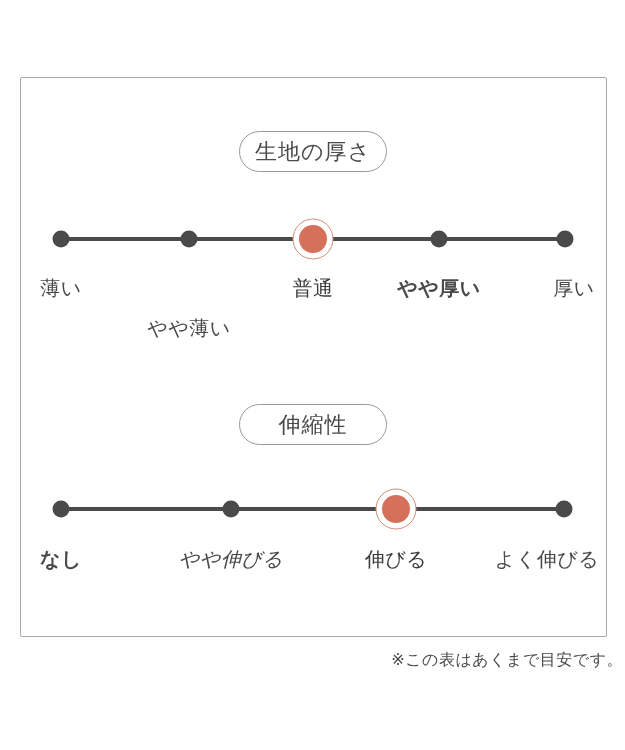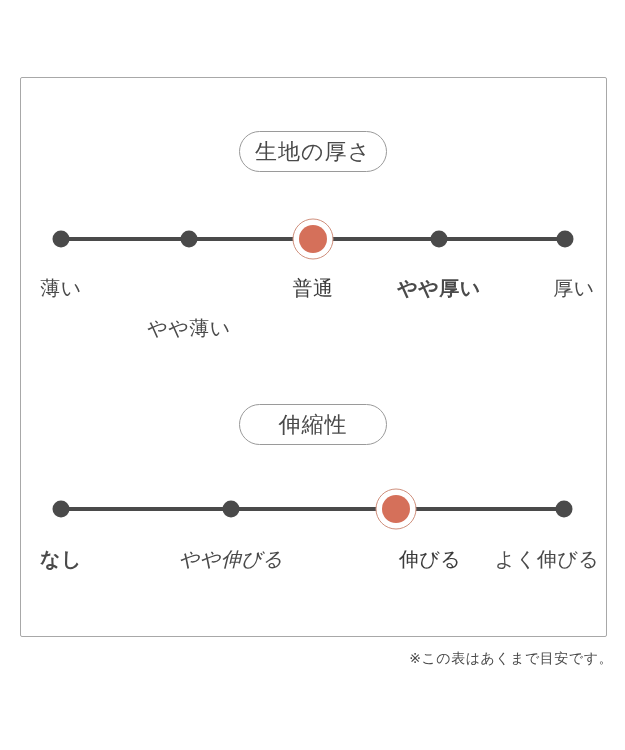--- a/index.html
+++ b/index.html
@@ -79,22 +79,22 @@
     white-space: nowrap;
     line-height: 1.05;
   }
   .cat-label.selected {
     font-weight: normal;
     color: #3b3b3b;
   }
   .note {
     position: absolute;
     top: 650px;
-    right: 12px;
-    font-size: 14px;
+    right: 2px;
+    font-size: 16px;
     letter-spacing: 0.5px;
     color: #4a4a4a;
     white-space: nowrap;
     text-align: right;
   }
 </style>
 </head>
 <body>
 
 <div class="canvas">
@@ -113,18 +113,18 @@
       <div class="dot" style="left: 544px; top: 161px; background: rgb(74, 74, 74);"></div>
       <div class="cat-label" style="left: 553px; top: 200px; text-align: right;">厚い</div>
       <div class="pill" style="top: 326px;">伸縮性</div>
       <div class="track" style="left: 40px; top: 429px; width: 503px; background: rgb(74, 74, 74);"></div>
       <div class="dot" style="left: 40px; top: 431px; background: rgb(74, 74, 74);"></div>
       <div class="cat-label" style="left: 40px; top: 471px; font-weight: bold;">なし</div>
       <div class="dot" style="left: 210px; top: 431px; background: rgb(74, 74, 74);"></div>
       <div class="cat-label" style="left: 210px; top: 471px; font-style: italic;">やや伸びる</div>
       <div class="ring" style="left: 375px; top: 431px; border-color: rgb(207, 143, 124);"></div>
       <div class="sel-dot" style="left: 375px; top: 431px; background: rgb(213, 112, 90);"></div>
-      <div class="cat-label selected" style="left: 375px; top: 471px; margin-left: 34px;">伸びる</div>
+      <div class="cat-label selected" style="left: 375px; top: 471px;">伸びる</div>
       <div class="dot" style="left: 543px; top: 431px; background: rgb(74, 74, 74);"></div>
       <div class="cat-label" style="left: 526px; top: 471px; font-family: Liberation Serif, serif;">よく伸びる</div>
     </div>
   <div class="note">※この表はあくまで目安です。</div>
 </div>
 
 </body></html>

